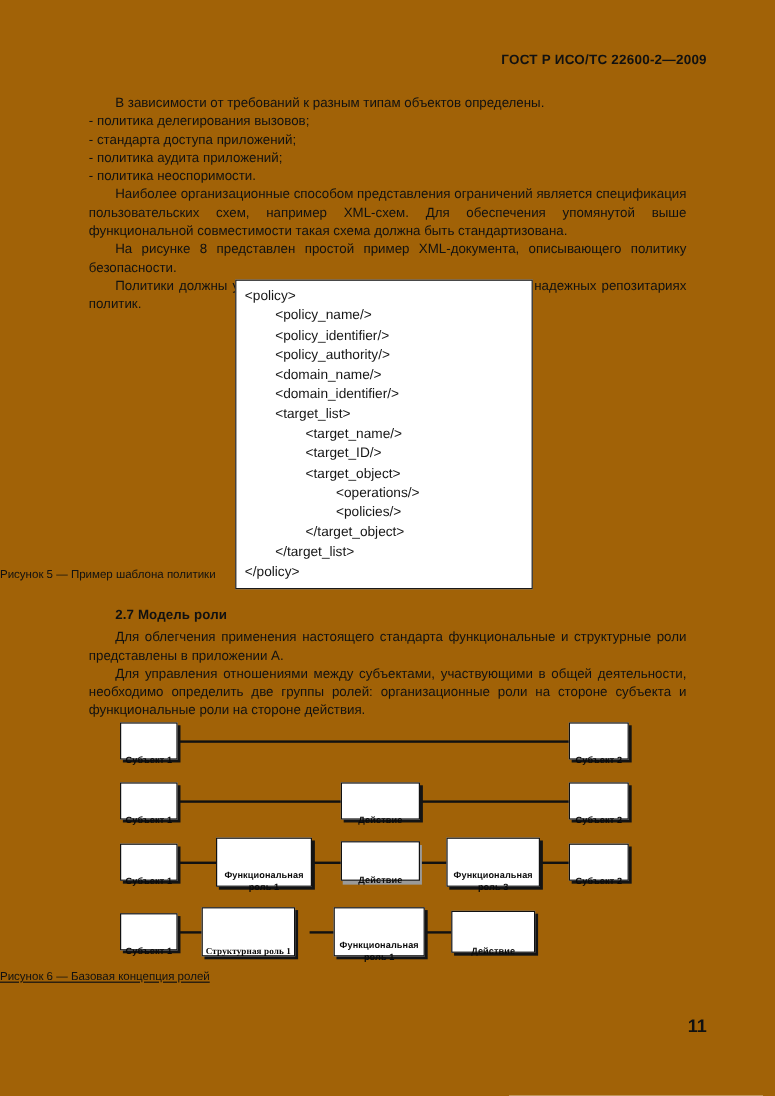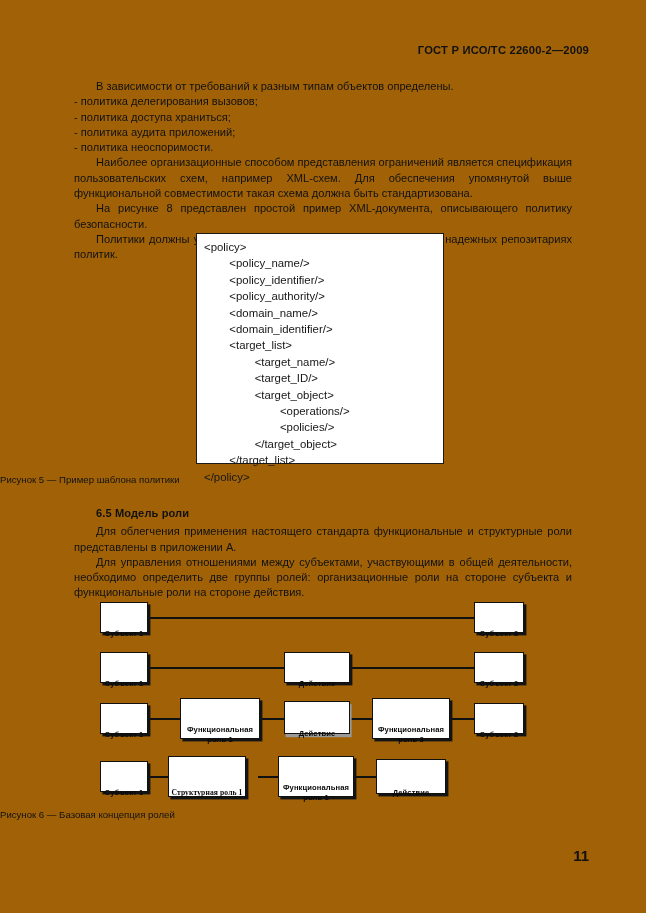--- a/index.html
+++ b/index.html
@@ -57,21 +57,21 @@
     letter-spacing: 0.1px;
   }
   .heading-gap { height: 3px; }
 
   
   #figure5 {
     position: absolute;
     left: 196px;
     top: 233px;
     width: 248px;
-    height: 231px;
+    height: 258px;
     border: 1.6px solid #1a1a1a;
     background: #ffffff;
     box-sizing: border-box;
   }
   #xml-listing {
     margin: 0;
     padding: 5px 0 0 7px;
     font-family: "Liberation Sans", sans-serif;
     font-size: 11.4px;
     line-height: 16.4px;
@@ -80,21 +80,21 @@
   }
 
   .fig-caption {
     position: absolute;
     left: 0;
     width: 646px;
     font-size: 9.6px;
     color: #111111;
   }
   #caption5 { top: 474px; }
-  #caption6 { top: 809px; }
+  #caption6 { top: 809px; text-decoration: underline; }
 
   
   #figure6 {
     position: absolute;
     left: 0;
     top: 596px;
     width: 646px;
     height: 208px;
   }
   .diag-row {
@@ -152,21 +152,21 @@
 </head>
 <body>
 
 <div class="page">
 
   <div class="doc-header">ГОСТ Р ИСО/ТС 22600-2—2009</div>
 
   <div class="body-block" id="intro-block">
     <p class="para indent">В зависимости от требований к разным типам объектов определены.</p>
     <p class="list-line">- политика делегирования вызовов;</p>
-    <p class="list-line">- политика доступа храниться;</p>
+    <p class="list-line">- стандарта доступа приложений;</p>
     <p class="list-line">- политика аудита приложений;</p>
     <p class="list-line">- политика неоспоримости.</p>
     <p class="para indent">Наиболее организационные способом представления ограничений является спецификация пользовательских схем, например XML-схем. Для обеспечения упомянутой выше функциональной совместимости такая схема должна быть стандартизована.</p>
     <p class="para indent">На рисунке 8 представлен простой пример XML-документа, описывающего политику безопасности.</p>
     <p class="para indent">Политики должны управляться и храниться в стандартизованных надежных репозитариях политик.</p>
   </div>
 
   <div id="figure5">
     <pre id="xml-listing">&lt;policy&gt;
         &lt;policy_name/&gt;
@@ -180,21 +180,21 @@
                 &lt;target_object&gt;
                         &lt;operations/&gt;
                         &lt;policies/&gt;
                 &lt;/target_object&gt;
         &lt;/target_list&gt;
 &lt;/policy&gt;</pre>
   </div>
   <div class="fig-caption" id="caption5">Рисунок 5 — Пример шаблона политики</div>
 
   <div class="body-block" id="roles-block">
-    <p class="section-heading">6.5  Модель роли</p>
+    <p class="section-heading">2.7  Модель роли</p>
     <div class="heading-gap"></div>
     <p class="para indent">Для облегчения применения настоящего стандарта функциональные и структурные роли представлены в приложении А.</p>
     <p class="para indent">Для управления отношениями между субъектами, участвующими в общей деятельности, необходимо определить две группы ролей: организационные роли на стороне субъекта и функциональные роли на стороне действия.</p>
   </div>
 
   <div id="figure6">
 
     <div class="diag-row" id="diag-row-1">
       <div class="link" style="left:146px; top:21px; width:331px;"></div>
       <div class="node" style="left:100px; top:6px; width:48px; height:31px;">

